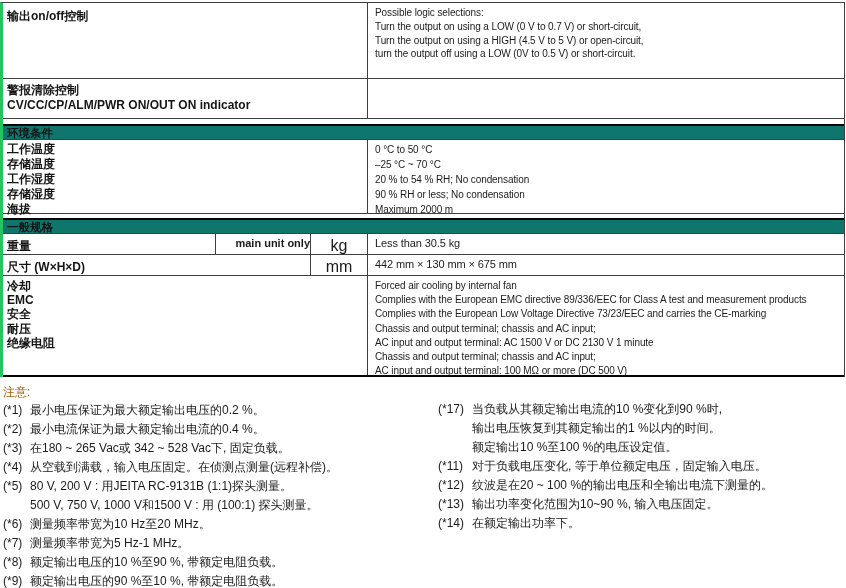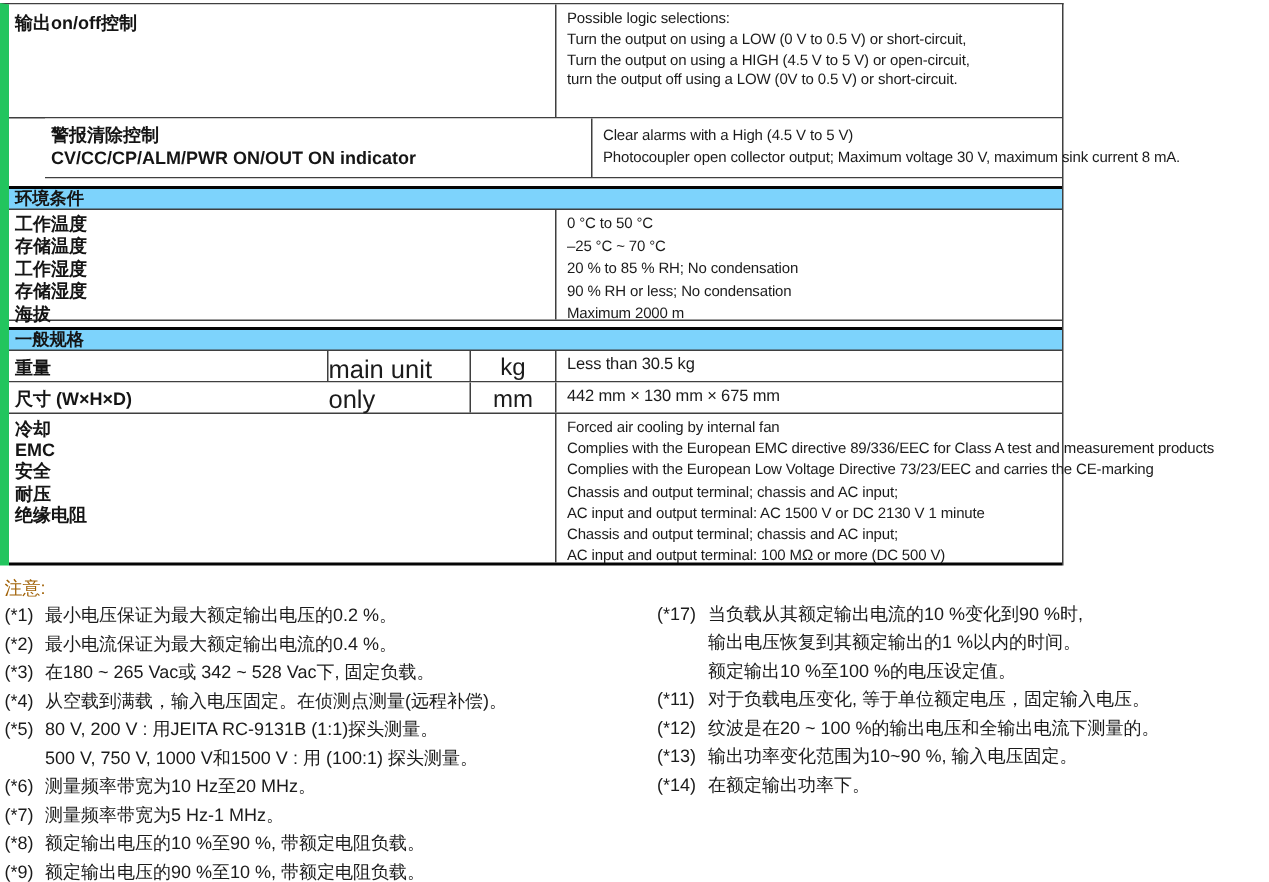--- a/index.html
+++ b/index.html
@@ -7,55 +7,55 @@
   body {
     width:846px; height:588px; overflow:hidden; position:relative;
     font-family:"Liberation Sans","DejaVu Sans",sans-serif;
     color:#1b1b1b;
     -webkit-font-smoothing:antialiased;
   }
   .page { position:absolute; inset:0; background:#fff; }
 
   
   .spec-table {
-    position:absolute; left:0; top:2px; width:709px;
+    position:absolute; left:0; top:2px; width:845px;
     border-top:1px solid #3f3f3f;
-    border-left:6px solid #22c55e;
+    border-left:3px solid #22c55e;
     border-right:1px solid #3f3f3f;
   }
   .row { display:flex; border-bottom:1px solid #3f3f3f; background:#fff; }
   .cell { overflow:visible; }
   .cell.label {
     flex:0 0 365px; width:365px; border-right:1px solid #3f3f3f;
     padding:3px 0 0 4px;
   }
   .cell.value { flex:1 1 auto; padding:3px 0 0 7px; }
   .zh { font-weight:bold; font-size:12px; color:#151515; }
   .en { font-size:10px; letter-spacing:-0.1px; white-space:nowrap; }
   .lh14 > div { line-height:13.8px; }
   .lh15 > div { line-height:15px; }
   .lh142 > div { line-height:14.2px; }
 
   .row-a { height:76px; }
-  .row-b { height:40px;margin-left:24px; }
+  .row-b { height:40px; }
   .row-b .cell { padding-top:4px; }
   .spacer { height:5px; background:#fff; }
   .spacer2 { height:4px; background:#fff; }
   .section-row {
     border-top:2px solid #050505; border-bottom:1px solid #3f3f3f;
-    height:16px; padding:1px 0 0 4px; background:#7dd3fc;
+    height:16px; padding:1px 0 0 4px; background:#0f766e;
   }
   .section-row .zh { font-size:11.5px; line-height:12px; display:block; }
   .row-env { height:74px; }
   .row-env .cell { padding-top:2px; }
 
   .row-weight, .row-dims { height:21px; align-items:stretch; }
   .c-label1 { flex:0 0 213px; width:213px; border-right:1px solid #3f3f3f; padding:2px 0 0 4px; }
   .c-label-wide { flex:0 0 308px; width:308px; border-right:1px solid #3f3f3f; padding:2px 0 0 4px; }
-  .c-sub { flex:0 0 95px; width:95px; border-right:1px solid #3f3f3f; text-align:left; padding-top:3px; font-size:17px; font-weight:normal; }
+  .c-sub { flex:0 0 95px; width:95px; border-right:1px solid #3f3f3f; text-align:right; padding-top:3px; font-size:11px; font-weight:bold; }
   .c-unit { flex:0 0 57px; width:57px; border-right:1px solid #3f3f3f; text-align:center; padding-top:3px; font-size:16px; }
   .c-val { flex:1 1 auto; padding:3px 0 0 7px; font-size:11px; }
 
   .row-general { height:101px; border-bottom:2px solid #050505; }
   .row-general .cell { padding-top:3px; }
 
   
   .notes { position:absolute; left:3px; top:383px; width:840px; }
   .notes-title { font-size:12px; line-height:18px; color:#a16207; }
   .note-line { display:flex; line-height:19px; font-size:12px; }
@@ -69,55 +69,51 @@
 <div class="page">
 
   <div class="spec-table">
 
     <div class="row row-a">
       <div class="cell label">
         <span class="zh">输出on/off控制</span>
       </div>
       <div class="cell value en lh14">
         <div>Possible logic selections:</div>
-        <div>Turn the output on using a LOW (0 V to 0.5 V) or short-circuit,</div>
+        <div>Turn the output on using a LOW (0 V to 0.7 V) or short-circuit,</div>
         <div>Turn the output on using a HIGH (4.5 V to 5 V) or open-circuit,</div>
         <div>turn the output off using a LOW (0V to 0.5 V) or short-circuit.</div>
       </div>
     </div>
 
     <div class="row row-b">
       <div class="cell label lh15">
         <div class="zh">警报清除控制</div>
         <div class="zh">CV/CC/CP/ALM/PWR ON/OUT ON indicator</div>
-      </div>
-      <div class="cell value en lh15">
-        <div>Clear alarms with a High (4.5 V to 5 V)</div>
-        <div>Photocoupler open collector output; Maximum voltage 30 V, maximum sink current 8 mA.</div>
       </div>
     </div>
 
     <div class="spacer"></div>
 
     <div class="section-row">
       <span class="zh">环境条件</span>
     </div>
 
     <div class="row row-env">
       <div class="cell label lh15">
         <div class="zh">工作温度</div>
         <div class="zh">存储温度</div>
         <div class="zh">工作湿度</div>
         <div class="zh">存储湿度</div>
         <div class="zh">海拔</div>
       </div>
       <div class="cell value en lh15">
         <div>0 °C to 50 °C</div>
         <div>–25 °C ~ 70 °C</div>
-        <div>20 % to 85 % RH; No condensation</div>
+        <div>20 % to 54 % RH; No condensation</div>
         <div>90 % RH or less; No condensation</div>
         <div>Maximum 2000 m</div>
       </div>
     </div>
 
     <div class="spacer2"></div>
 
     <div class="section-row">
       <span class="zh">一般规格</span>
     </div>

